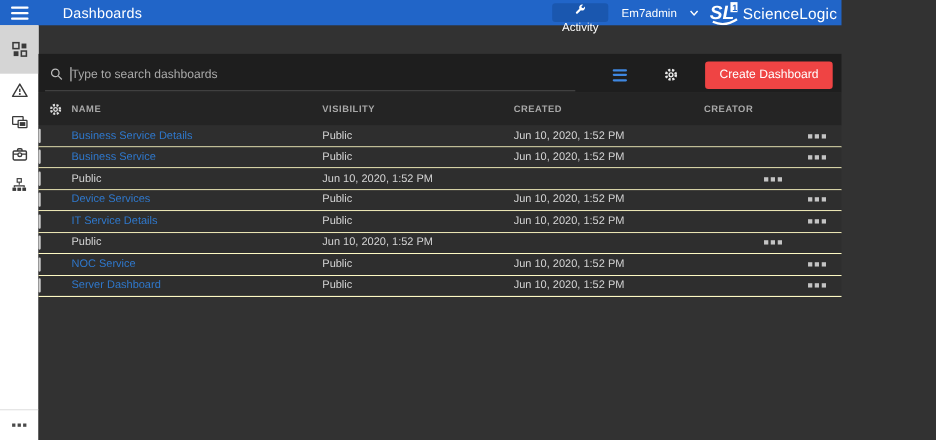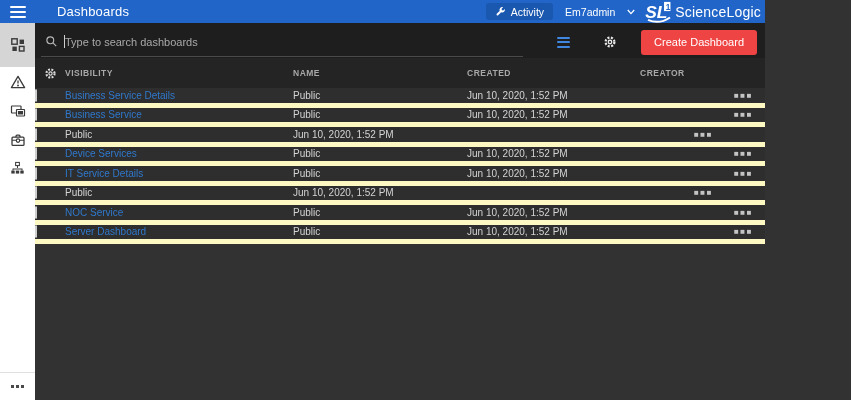--- a/index.html
+++ b/index.html
@@ -7,57 +7,57 @@
   body { font-family:"Liberation Sans", sans-serif; background:#323232; }
   .app { width:765px; height:400px; display:flex; flex-direction:column; }
 
   
   .topbar { height:23px; background:#2165c8; display:flex; align-items:center; flex:0 0 23px; color:#fff; }
   .hamburger { width:35px; height:23px; display:flex; align-items:center; justify-content:center; cursor:pointer; }
   .hamburger .bars { width:16px; display:flex; flex-direction:column; gap:3px; }
   .hamburger .bars span { display:block; height:2px; background:#fff; border-radius:1px; }
   .page-title { font-size:13px; font-weight:500; margin-left:22px; letter-spacing:.2px; }
   .topbar-spacer { flex:1; }
-  .activity-btn { background:#1a57af; border-radius:3px; height:17px; display:flex; align-items:center; gap:5px; padding:0 9px; font-size:10.5px; cursor:pointer; }
+  .activity-btn { background:#1a57af; border-radius:3px; height:17px; display:flex; align-items:center; gap:5px; padding:0 9px; font-size:10.5px; cursor:pointer;flex-direction:column; }
   .user-menu { display:flex; align-items:center; gap:12px; margin:0 10px 0 12px; font-size:10.5px; cursor:pointer; }
   .brand { display:flex; align-items:center; gap:2px; margin-right:4px;text-align:center; }
   .brand-name { font-size:14px; letter-spacing:.2px; }
 
   
   .body { flex:1; display:flex; min-height:0; }
 
   
   .sidebar { width:35px; background:#ffffff; display:flex; flex-direction:column; flex:0 0 35px; }
   .side-item { height:29px; display:flex; align-items:center; justify-content:center; cursor:pointer; }
   .side-item.first { height:44px; }
   .side-item.selected { background:#d5d5d5; }
   .side-spacer { flex:1; }
   .side-more { height:28px; border-top:1px solid #e0e0e0; display:flex; align-items:center; padding-left:11px; gap:2px; cursor:pointer; }
   .side-more i { width:3px; height:3px; background:#4a4a4a; display:block; }
 
   
   .content { flex:1; display:flex; flex-direction:column; min-width:0; }
 
   
-  .toolbar { height:35px; background:#1e1e1e; display:flex; align-items:center; padding:3px 4px 0 6px; flex:0 0 35px; }
+  .toolbar { height:35px; background:#1e1e1e; display:flex; align-items:center; padding:3px 4px 0 6px; flex:0 0 35px;margin-top:26px; }
   .searchbox { flex:1; display:flex; align-items:center; gap:7px; border-bottom:1px solid #4a4a4a; height:30px; margin-right:14px; position:relative; padding-left:4px; }
   .searchbox input { background:transparent; border:none; outline:none; color:#ddd; font-size:11px; flex:1; font-family:"Liberation Sans",sans-serif; }
   .searchbox input::placeholder { color:#a9a9a9; opacity:1; }
   .caret { position:absolute; left:23px; top:8px; width:1px; height:13px; background:#cfcfcf; }
   .filter-ic { width:20px; display:flex; flex-direction:column; gap:2.5px; margin:0 16px; cursor:pointer; align-items:center; }
   .filter-ic span { display:block; width:13px; height:2px; background:#3f87e0; border-radius:1px; }
   .gear-btn { margin:0 14px; cursor:pointer; display:flex; align-items:center; }
   .create-btn { background:#ef4444; color:#fff; font-size:11px; font-weight:500; border:none; border-radius:3px; height:25px; padding:0 13px; margin:0 4px 0 10px; cursor:pointer; font-family:"Liberation Sans",sans-serif; }
 
   
   .grid-cols { display:grid; grid-template-columns:30px 228px 174px 173px 1fr 40px; align-items:center; }
   .thead { height:30px; background:#242424; flex:0 0 30px; color:#a8a8a8; font-size:8.5px; font-weight:bold; letter-spacing:.5px; }
   .thead .col-gear { display:flex; justify-content:center; cursor:pointer; }
   .thead .th { cursor:pointer; }
-  .trow { height:19.5px; background:#2e2e2e; border-bottom:5px solid #fef9c3; font-size:10px; color:#d4d4d4; }
+  .trow { height:19.5px; background:#2e2e2e; border-bottom:1px solid #fef9c3; font-size:10px; color:#d4d4d4; }
   .cb { width:11px; height:11px; border:1.5px solid #cfcfcf; border-radius:2px; margin:0 auto; cursor:pointer; background:transparent; }
   .name-link { color:#2f78cc; text-decoration:none; font-size:10px; cursor:pointer; }
   .row-menu { text-align:right; padding-right:12px; color:#c4c4c4; font-size:8px; letter-spacing:1.5px; cursor:pointer; }
   .fill-area { flex:1; background:#323232; }
 
   svg { display:block; }
 </style>
 </head>
 <body>
 
@@ -193,22 +193,22 @@
 
       <div class="thead grid-cols">
         <div class="col-gear">
           <span>
             <svg width="13" height="13" viewBox="0 0 16 16">
                 <circle cx="8" cy="8" r="5" fill="none" stroke="#dcdcdc" stroke-width="2.6" stroke-dasharray="2.3 1.7"></circle>
                 <circle cx="8" cy="8" r="2" fill="none" stroke="#dcdcdc" stroke-width="1.5"></circle>
               </svg>
           </span>
         </div>
+        <div class="th">NAME</div>
         <div class="th">VISIBILITY</div>
-        <div class="th">NAME</div>
         <div class="th">CREATED</div>
         <div class="th">CREATOR</div>
         <div></div>
       </div>
 
       <div id="table-body">
           <div class="trow grid-cols">
           <div><span class="cb"></span></div>
           <div><a class="name-link">Business Service Details</a></div>
           <div>Public</div>

